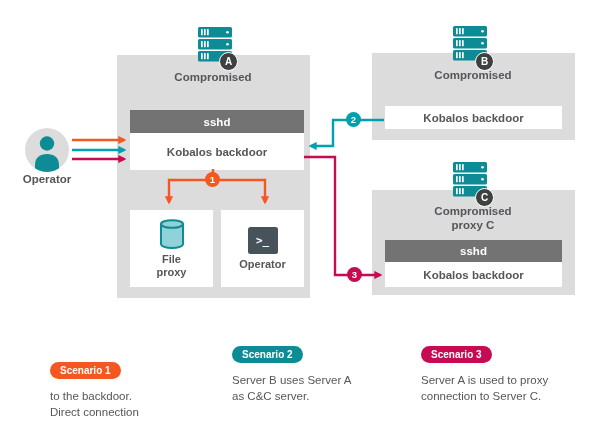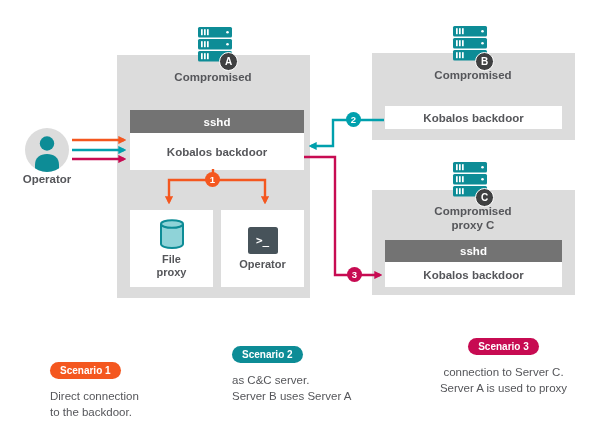--- a/index.html
+++ b/index.html
@@ -215,32 +215,32 @@
     <span>C</span>
   </div>
   <div class="title two-line" style="left:413px;top:204px;">
     <span>Compromised</span>
     <span>proxy C</span>
   </div>
 
   <div class="legend-item" style="left:50px;top:344px;width:130px;">
     <span class="pill s1">Scenario 1</span>
     <div class="legend-text">
+      <span>to the backdoor.</span>
       <span>Direct connection</span>
-      <span>to the backdoor.</span>
     </div>
   </div>
   <div class="legend-item" style="left:232px;top:344px;width:160px;">
     <span class="pill s2">Scenario 2</span>
     <div class="legend-text">
+      <span>Server B uses Server A</span>
       <span>as C&amp;C server.</span>
-      <span>Server B uses Server A</span>
-    </div>
-  </div>
-  <div class="legend-item" style="left:421px;top:336px;width:165px;text-align:center;">
+    </div>
+  </div>
+  <div class="legend-item" style="left:421px;top:344px;width:165px;">
     <span class="pill s3">Scenario 3</span>
     <div class="legend-text">
+      <span>Server A is used to proxy</span>
       <span>connection to Server C.</span>
-      <span>Server A is used to proxy</span>
     </div>
   </div>
 
 </div>
 
 </body></html>

